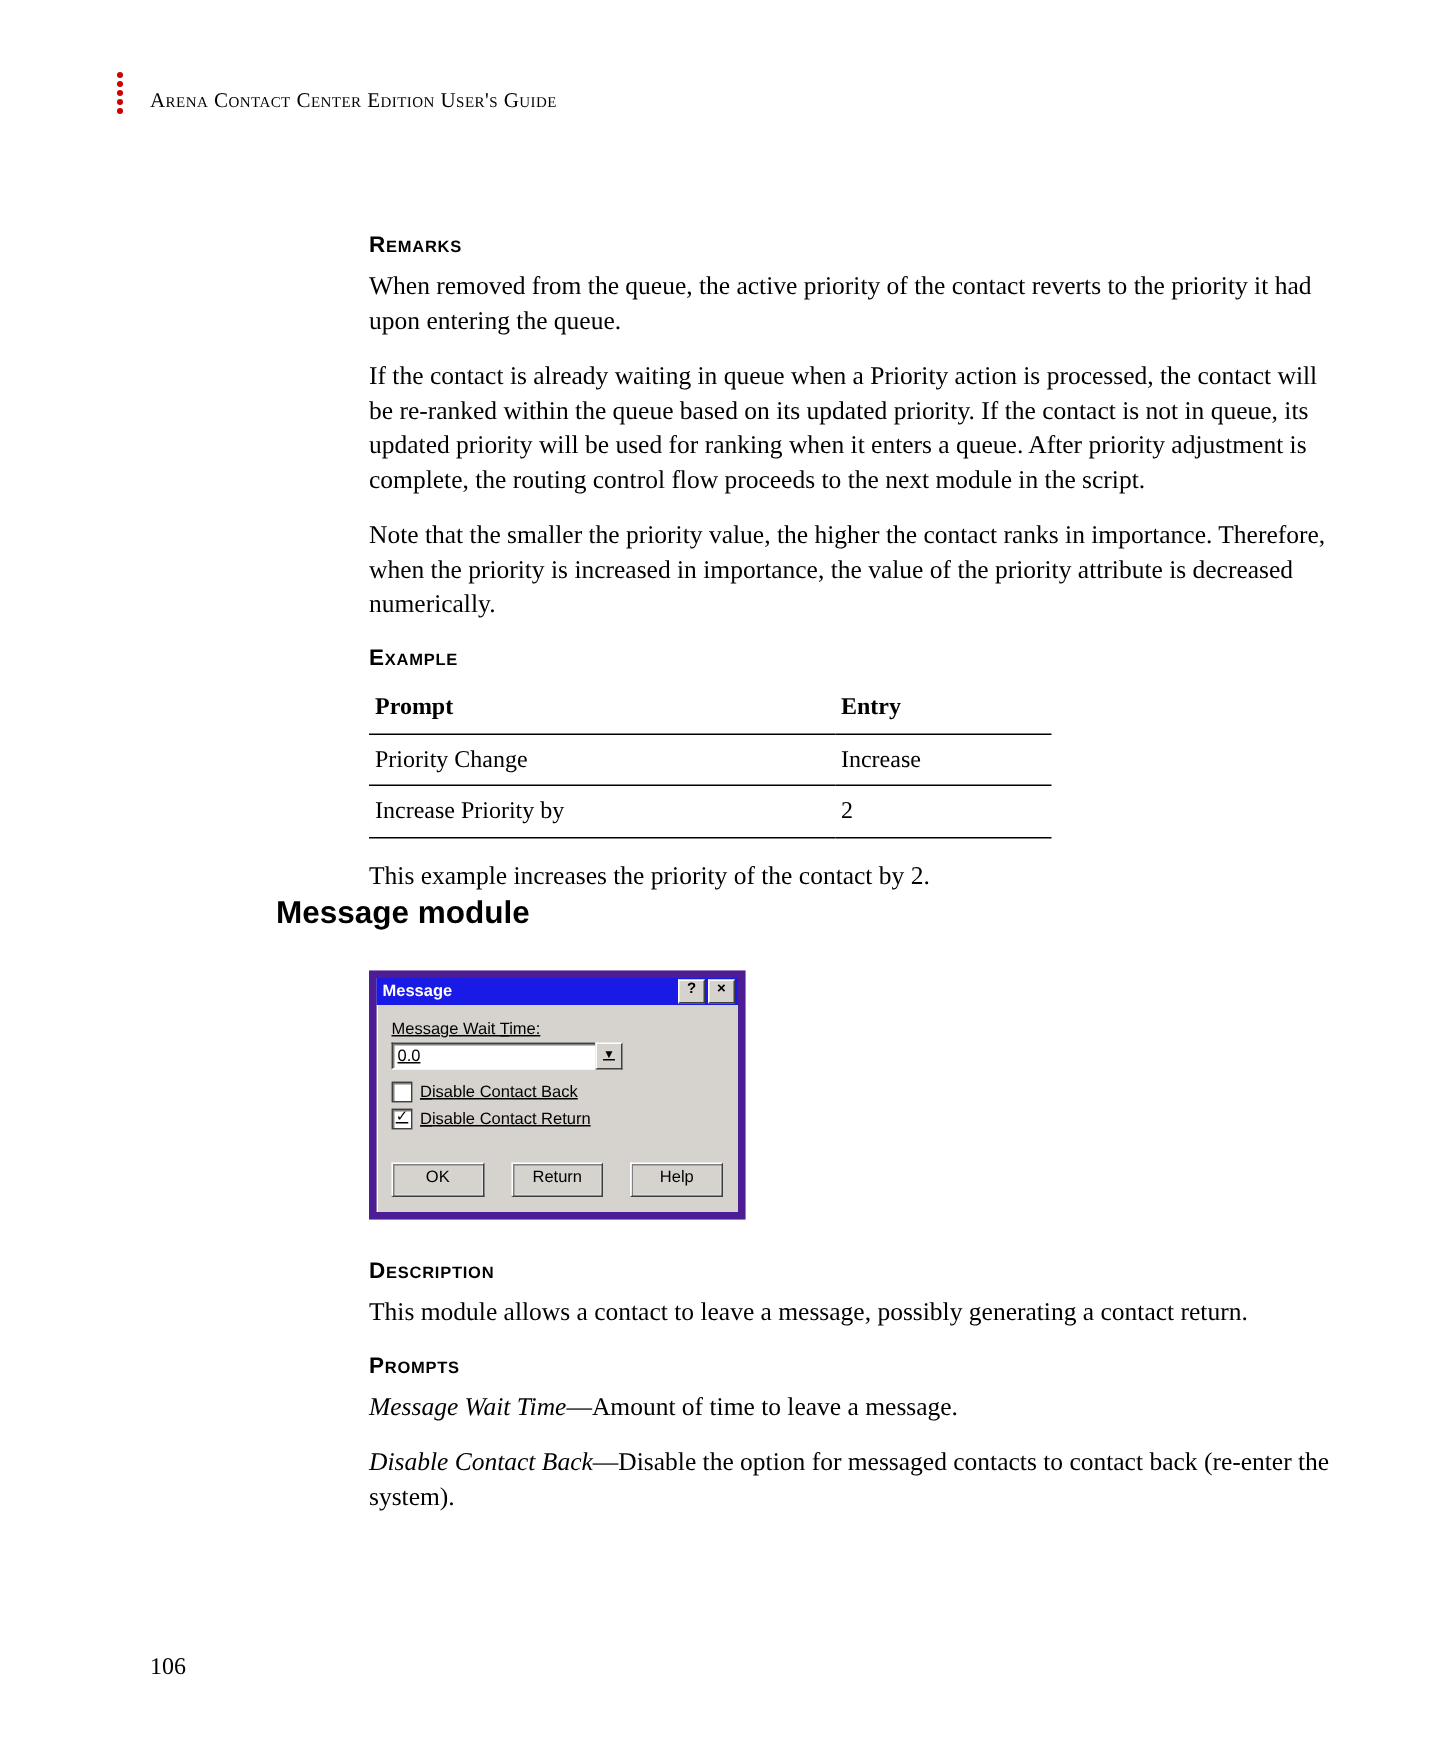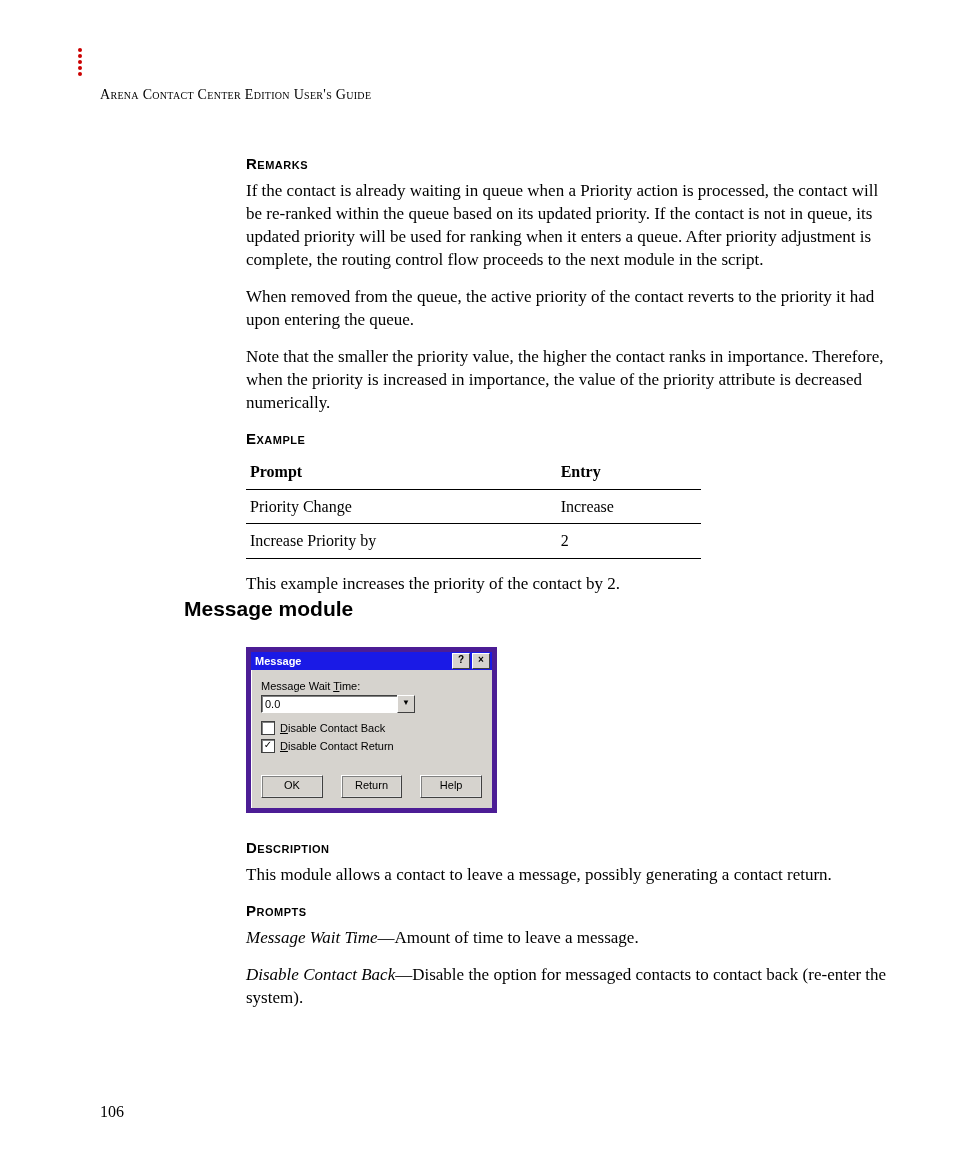--- a/index.html
+++ b/index.html
@@ -28,21 +28,21 @@
   .bullets span {
     width: 4px;
     height: 4px;
     background: #c00;
     border-radius: 50%;
     display: block;
   }
   .running-head {
     position: absolute;
     left: 100px;
-    top: 87px;
+    top: 60px;
     font-size: 14px;
     font-variant: small-caps;
     font-family: "Times New Roman", serif;
     letter-spacing: 0.3px;
   }
   .content {
     position: absolute;
     left: 246px;
     top: 154px;
     width: 650px;
@@ -116,20 +116,21 @@
     color: #000;
     font-size: 10px;
     line-height: 12px;
     text-align: center;
     margin-right: 2px;
     font-family: Arial, sans-serif;
     font-weight: bold;
   }
   .dlg-body {
     padding: 10px 10px 10px 10px;
+    text-decoration: underline;
   }
   .dlg-label {
     display: block;
     margin-bottom: 3px;
   }
   .combo {
     display: flex;
     width: 154px;
     height: 18px;
     margin-bottom: 8px;
@@ -218,22 +219,22 @@
       <span></span>
       <span></span>
       <span></span>
       <span></span>
   </div>
 
   <div class="running-head">Arena Contact Center Edition User's Guide</div>
 
   <div class="content">
     <div class="sub-head">Remarks</div>
+    <p>When removed from the queue, the active priority of the contact reverts to the priority it had upon entering the queue.</p>
     <p>If the contact is already waiting in queue when a Priority action is processed, the contact will be re-ranked within the queue based on its updated priority. If the contact is not in queue, its updated priority will be used for ranking when it enters a queue. After priority adjustment is complete, the routing control flow proceeds to the next module in the script.</p>
-    <p>When removed from the queue, the active priority of the contact reverts to the priority it had upon entering the queue.</p>
     <p>Note that the smaller the priority value, the higher the contact ranks in importance. Therefore, when the priority is increased in importance, the value of the priority attribute is decreased numerically.</p>
 
     <div class="sub-head sub-head-gap">Example</div>
     <table class="example">
       <tbody>
           <tr>
         <th>Prompt</th>
         <th>Entry</th>
       </tr>
       <tr>

